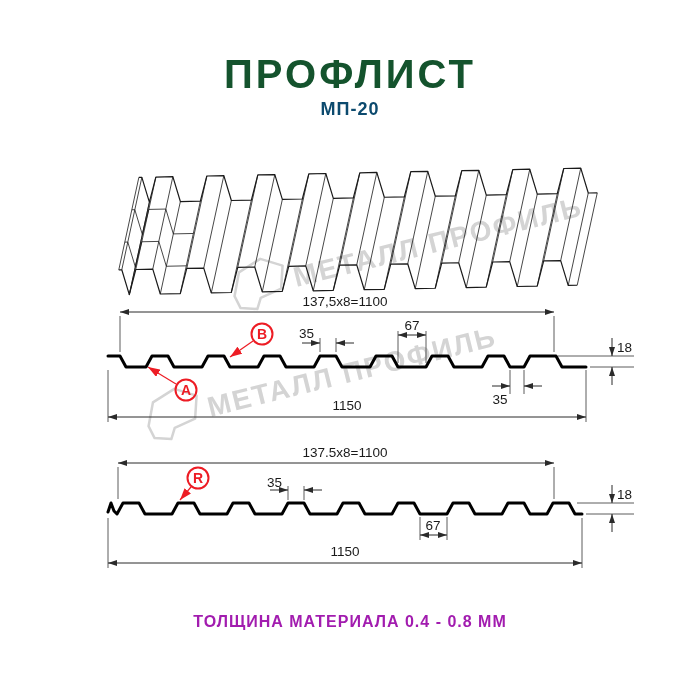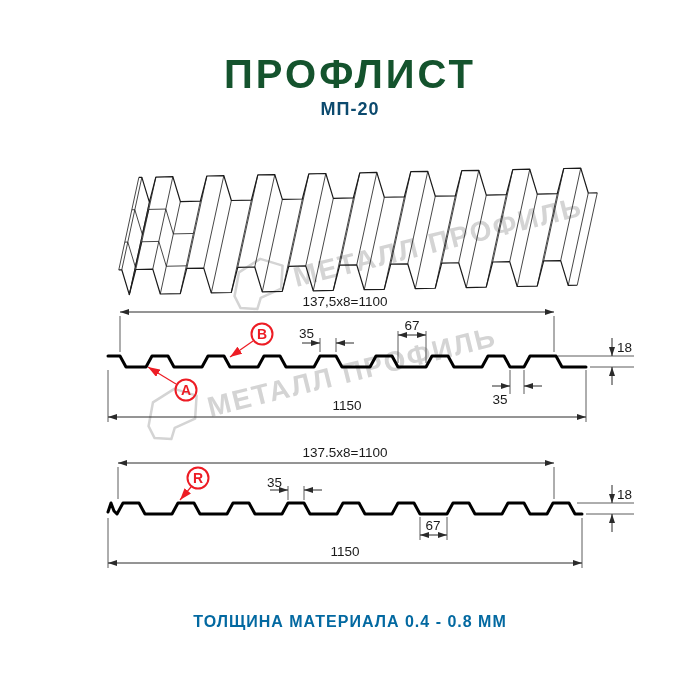--- a/index.html
+++ b/index.html
@@ -3,21 +3,21 @@
 <meta charset="utf-8">
 <style>
   html,body{margin:0;padding:0;background:#fff;}
   #page{position:relative;width:700px;height:700px;background:#ffffff;overflow:hidden;
         font-family:"Liberation Sans", sans-serif;}
   .title{position:absolute;left:0;top:52px;width:700px;text-align:center;
          font-size:40px;font-weight:800;letter-spacing:3px;color:#14532d;}
   .subtitle{position:absolute;left:0;top:99px;width:700px;text-align:center;
          font-size:18px;font-weight:700;letter-spacing:1px;color:#0c4a6e;}
   .footer{position:absolute;left:0;top:613px;width:700px;text-align:center;
-         font-size:16px;font-weight:700;letter-spacing:1px;color:#0369a1;}
+         font-size:16px;font-weight:700;letter-spacing:1px;color:#a21caf;}
   svg{position:absolute;left:0;top:0;}
   .dim-text{font-size:13.5px;fill:#1a1a1a;font-family:"Liberation Sans",sans-serif;}
   .dimline{stroke:#2a2a2a;stroke-width:1;fill:none;}
   .extline{stroke:#4a4a4a;stroke-width:0.9;fill:none;}
   .profile{stroke:#000;stroke-width:3;fill:none;stroke-linejoin:round;stroke-linecap:round;}
   .sheet3d{stroke:#1a1a1a;stroke-width:1.2;fill:none;stroke-linejoin:round;}
   .sheet3d-thin{stroke:#1a1a1a;stroke-width:0.8;fill:none;}
   .wm-text{font-size:28px;font-weight:700;letter-spacing:2px;fill:#d4d4d4;
            font-family:"Liberation Sans",sans-serif;}
   .wm-logo{stroke:#d4d4d4;stroke-width:2.5;fill:none;stroke-linejoin:round;}

